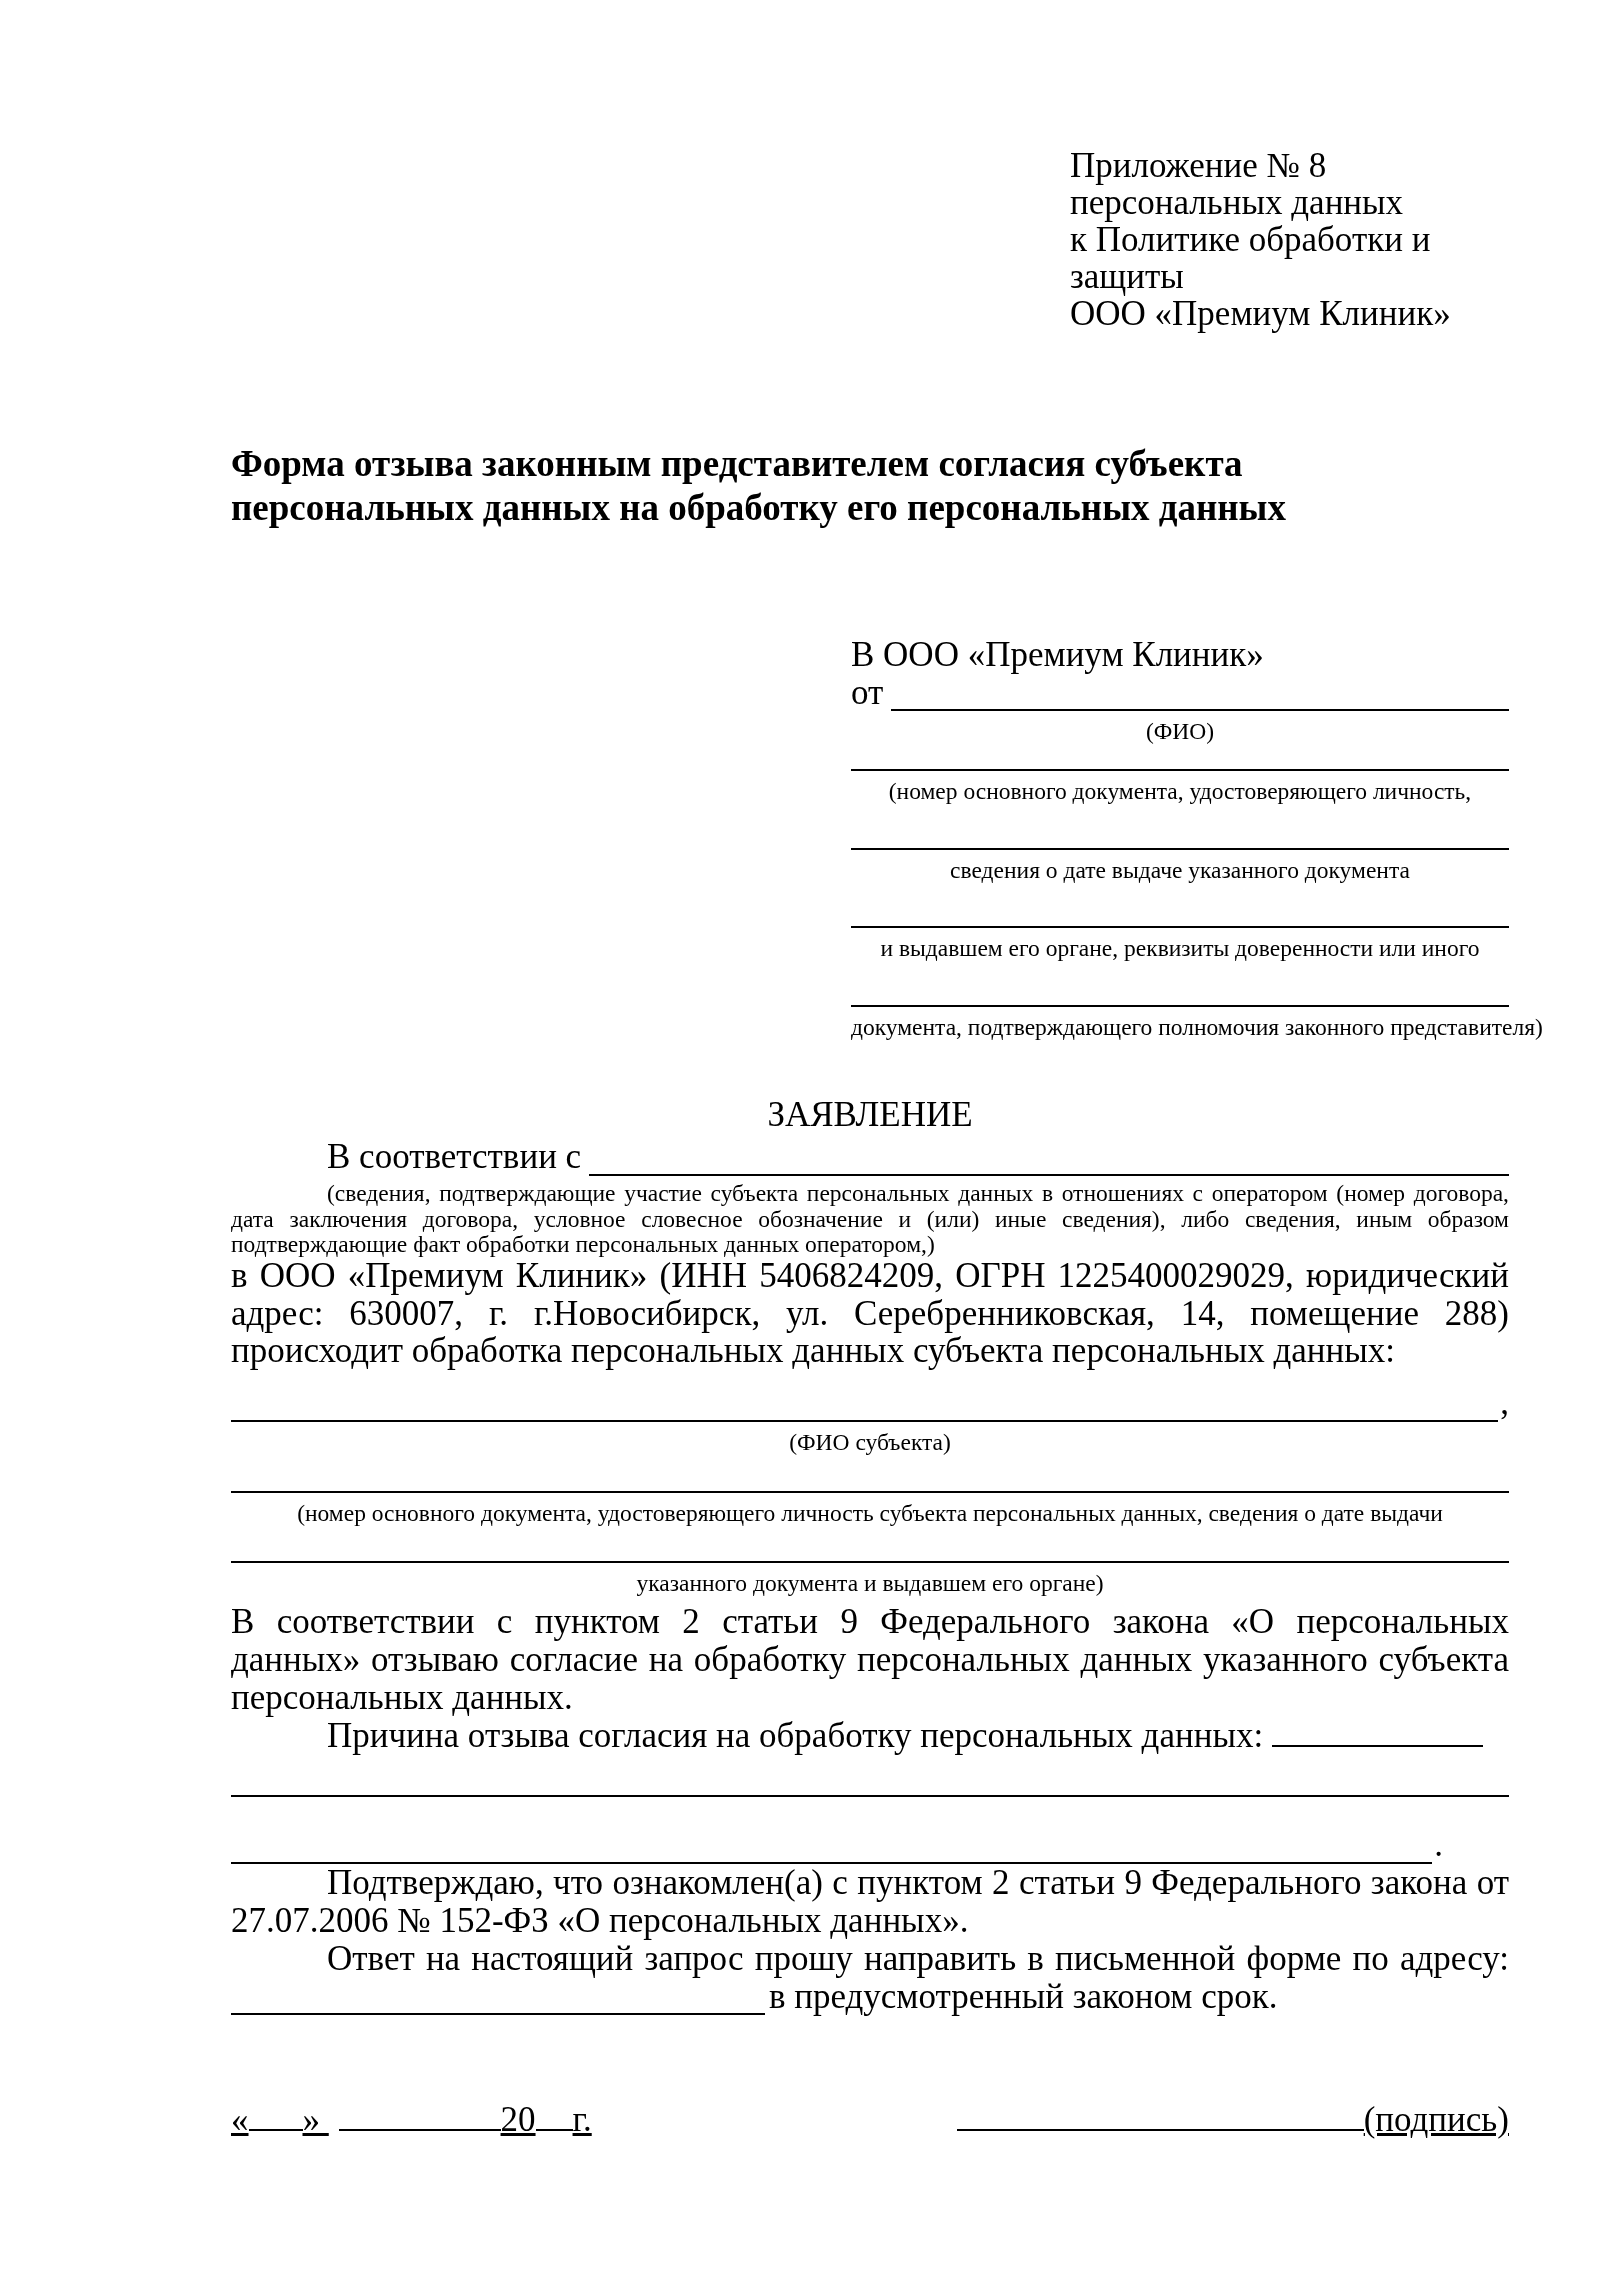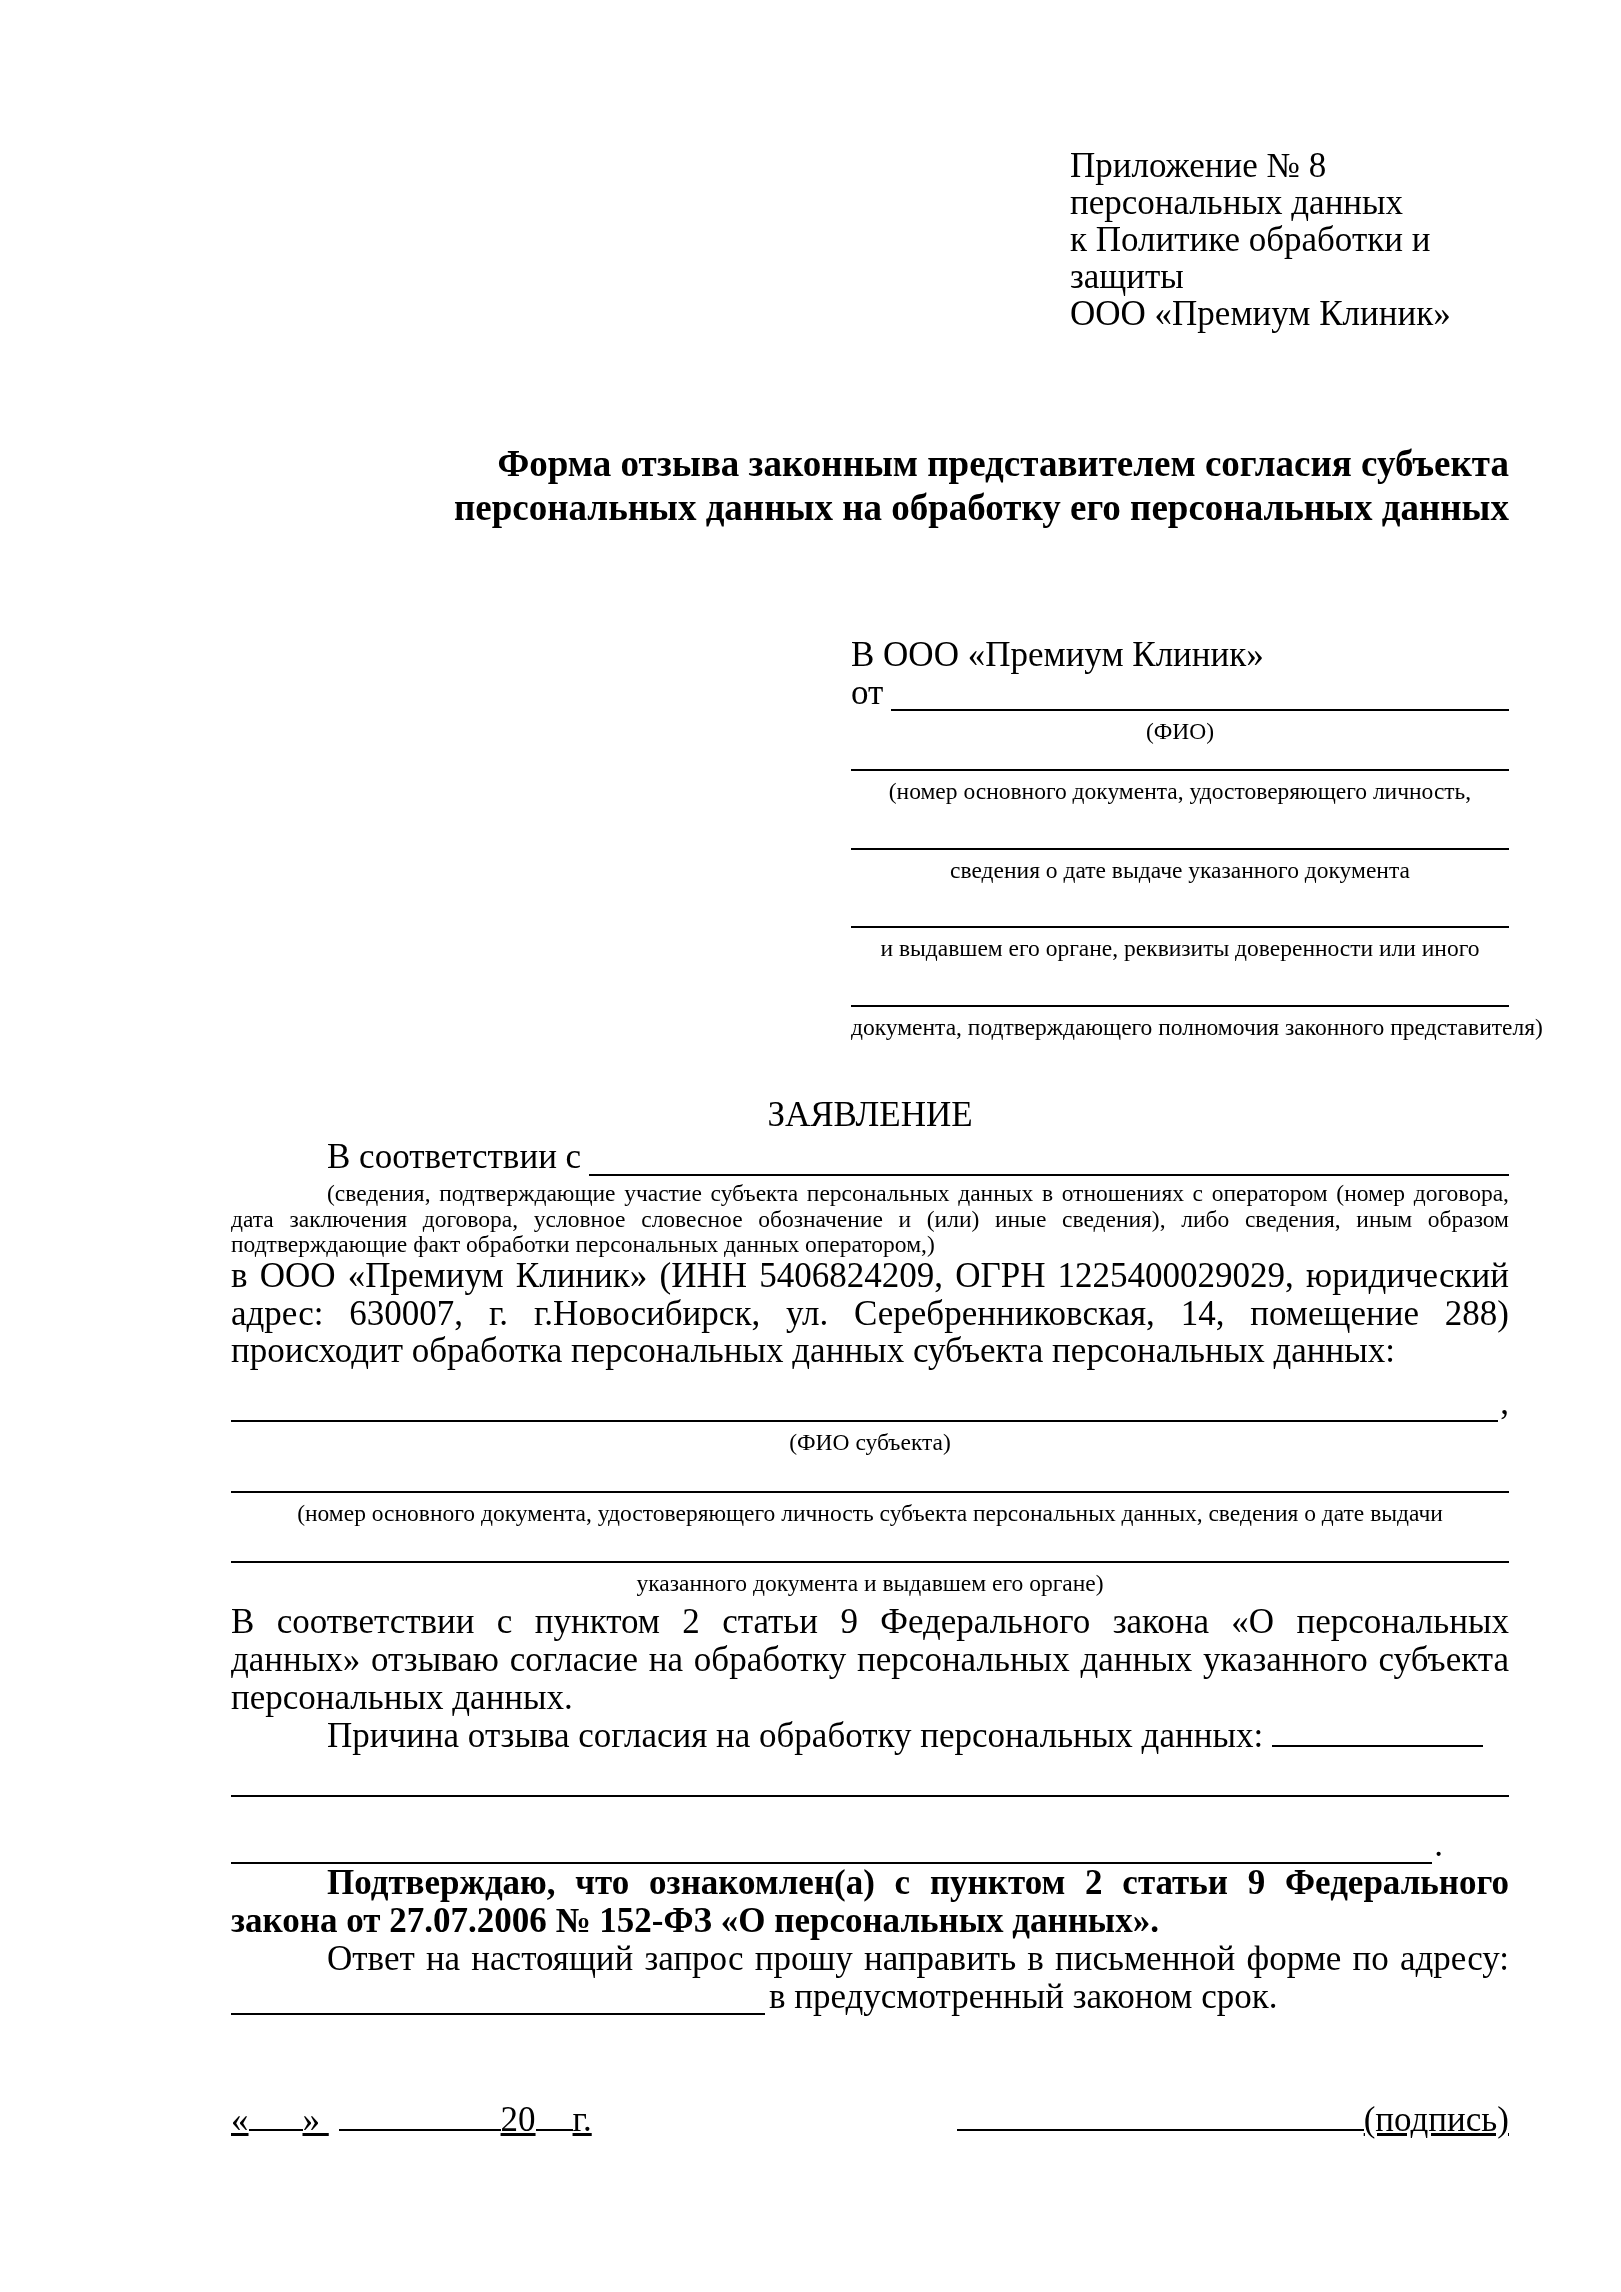--- a/index.html
+++ b/index.html
@@ -13,21 +13,21 @@
     color: #000000;
     font-family: "Liberation Serif", "DejaVu Serif", serif;
     font-size: 35px;
     line-height: 1.08;
     overflow: hidden;
   }
   .appendix { margin-left: auto; width: 439px; }
   .appendix div { line-height: 1.06; }
   .doc-title {
     margin-top: 110px;
-    text-align: right;
+    text-align: left;
     font-weight: bold;
     font-size: 37px;
     line-height: 1.18;
   }
   .addressee { margin-top: 106px; margin-left: 620px; }
   .row { display: flex; align-items: flex-end; }
   .fill { flex: 1; border-bottom: 2.9px solid #000; margin-left: 7.8px; }
   .caption { font-size: 23.5px; line-height: 1.1; text-align: center; margin-top: 8px; white-space: nowrap; }
   .blank { border-bottom: 2.9px solid #000; height: 0; }
   .addr-blank { margin-top: 43px; }
@@ -46,21 +46,21 @@
   .para.indent { text-indent: 96px; }
   .full-row { margin-top: 35px; display: flex; align-items: flex-end; }
   .full-row.tight { margin-top: 13.7px; }
   .punct { margin-left: 2px; }
   .reason-row { white-space: nowrap; }
   .reason-row .lead-indent { padding-left: 96px; }
   .iu { display: inline-block; border-bottom: 2.9px solid #000; }
   .sep1 { margin-top: 41px; }
   .sep2-row { margin-top: 29px; display: flex; align-items: flex-end; }
   .sep2-row .blank { width: 94%; }
-  .confirm { margin-top: 7.8px; font-weight: bold; }
+  .confirm { margin-top: 7.8px; }
   .reply { text-align-last: justify; }
   .reply-row { display: flex; align-items: flex-end; }
   .reply-row .blank { width: 534px; }
   .reply-row .tail { margin-left: 3.9px; white-space: nowrap; }
   .footer {
     margin-top: 86px;
     display: flex;
     justify-content: space-between;
     align-items: flex-end;
     text-decoration: underline;

